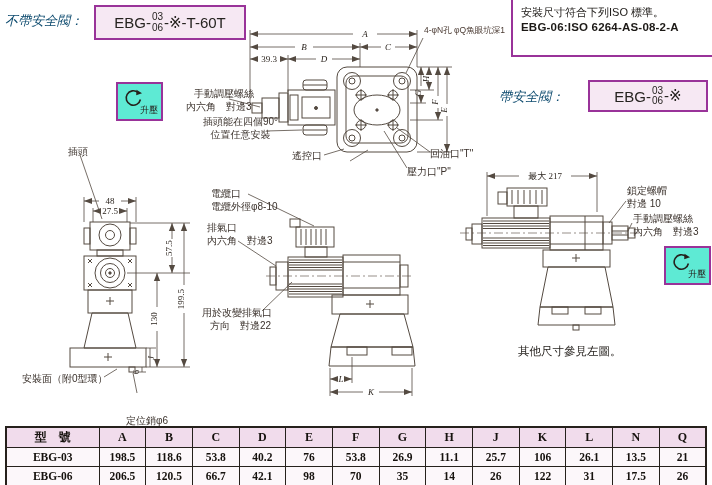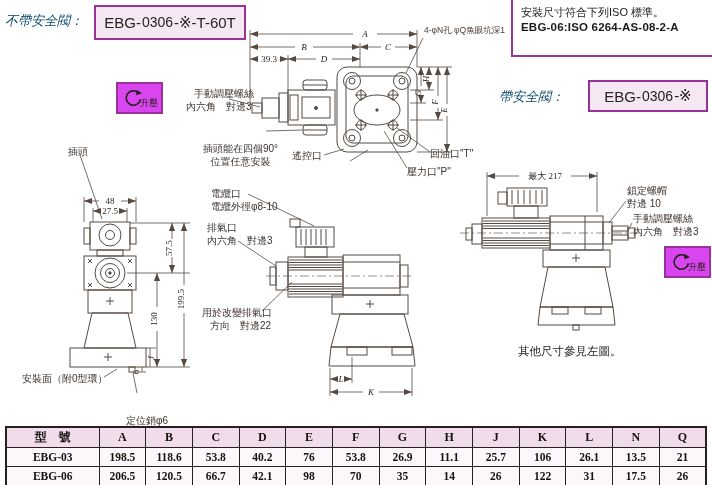--- a/index.html
+++ b/index.html
@@ -2,32 +2,32 @@
 <html><head>
 <meta charset="utf-8">
 <style>
   html,body{margin:0;padding:0;background:#ffffff;}
   .page{position:relative;width:712px;height:485px;background:#ffffff;overflow:hidden;
         font-family:"Liberation Sans","DejaVu Sans",sans-serif;color:#2b2622;}
   .label13{position:absolute;font-size:13px;color:#0c4a6e;white-space:nowrap;font-style:italic;}
   .model-box{position:absolute;display:flex;align-items:center;justify-content:center;gap:1px;
              border:2px solid #993399;background:#f6e8f3;font-size:15px;color:#262320;
              box-sizing:border-box;white-space:nowrap;}
-  .stack{display:inline-flex;font-size:14px;line-height:1.05;text-align:center;}
+  .stack{display:inline-flex;flex-direction:column;font-size:10px;line-height:1.05;text-align:center;}
   .iso-box{position:absolute;left:511px;top:-4px;width:203px;height:61px;border:2px solid #993399;
            background:#ffffff;box-sizing:border-box;padding:7px 0 0 8px;font-size:11px;color:#1c1916;}
   .iso-box .b{font-weight:bold;font-size:11.5px;letter-spacing:.2px;margin-top:1px;}
   .note{position:absolute;font-size:10px;line-height:1.32;color:#3b322c;white-space:nowrap;}
   .note.c{text-align:center;}
   .note .indent{padding-left:10px;display:block;}
   .note .indent2{padding-left:8px;display:block;}
   .star{color:#993399;margin-right:1px;}
   .small-note{position:absolute;font-size:8.5px;line-height:1.25;color:#4a3a32;white-space:nowrap;}
   .other-note{position:absolute;font-size:11.5px;color:#221e1a;white-space:nowrap;}
-  .up-box{position:absolute;width:47px;height:32px;border:2px solid #993399;background:#d946ef;box-sizing:border-box;}
+  .up-box{position:absolute;width:47px;height:39px;border:2px solid #993399;background:#5eead4;box-sizing:border-box;}
   .up-box svg{position:absolute;left:3px;top:3px;}
   .up-box span{position:absolute;right:3px;bottom:2px;font-size:9px;color:#26211c;}
   .art{position:absolute;left:0;top:0;}
   .ln{stroke:#544a41;stroke-width:1;fill:none;}
   .dm{stroke:#544a41;stroke-width:.8;fill:none;}
   .cl{stroke:#6a6057;stroke-width:.7;fill:none;stroke-dasharray:9 3 2 3;}
   .dt{font-family:"Liberation Serif","DejaVu Serif",serif;font-size:9px;fill:#2b241e;}
   .dti{font-style:italic;}
   .dims{position:absolute;left:5px;top:426px;width:702px;table-layout:fixed;border-collapse:collapse;
         border:2px solid #26211c;background:#fcf7fa;
@@ -264,21 +264,21 @@
       <polygon points="15.5,2.8 21,6.2 15.2,8.2" fill="#26211c"></polygon>
     </svg>
     <span>升壓</span>
   </div>
 
   <div class="note" style="left:186px;top:87px">
     <span class="indent2">手動調壓螺絲</span>
     <span>內六角　對邊3</span>
   </div>
 
-  <div class="note c" style="left:203px;top:142px">
+  <div class="note c" style="left:203px;top:115px">
     <span style="display:block">插頭能在四個90°</span>
     <span style="display:block">位置任意安裝</span>
   </div>
 
   <div class="label13" style="left:499px;top:88px">帶安全閥：</div>
 
   <div class="model-box" style="left:588px;top:80px;width:120px;height:32px">
     <span>EBG-</span>
     <span class="stack">
       <span>03</span>

